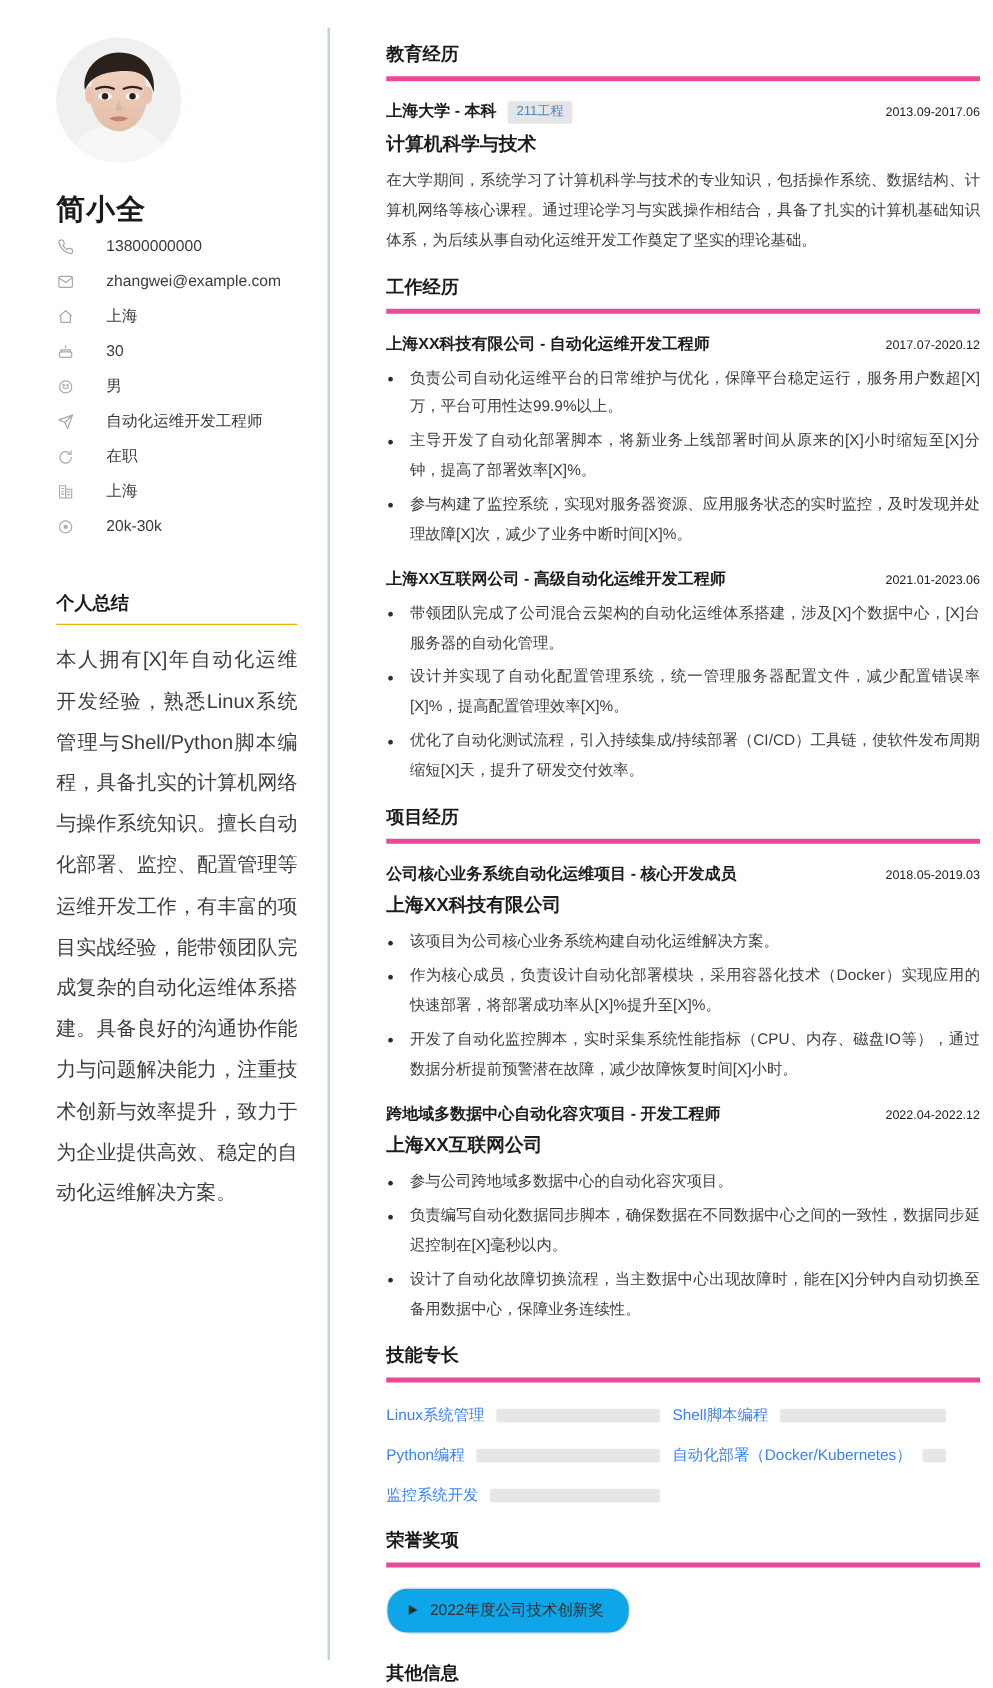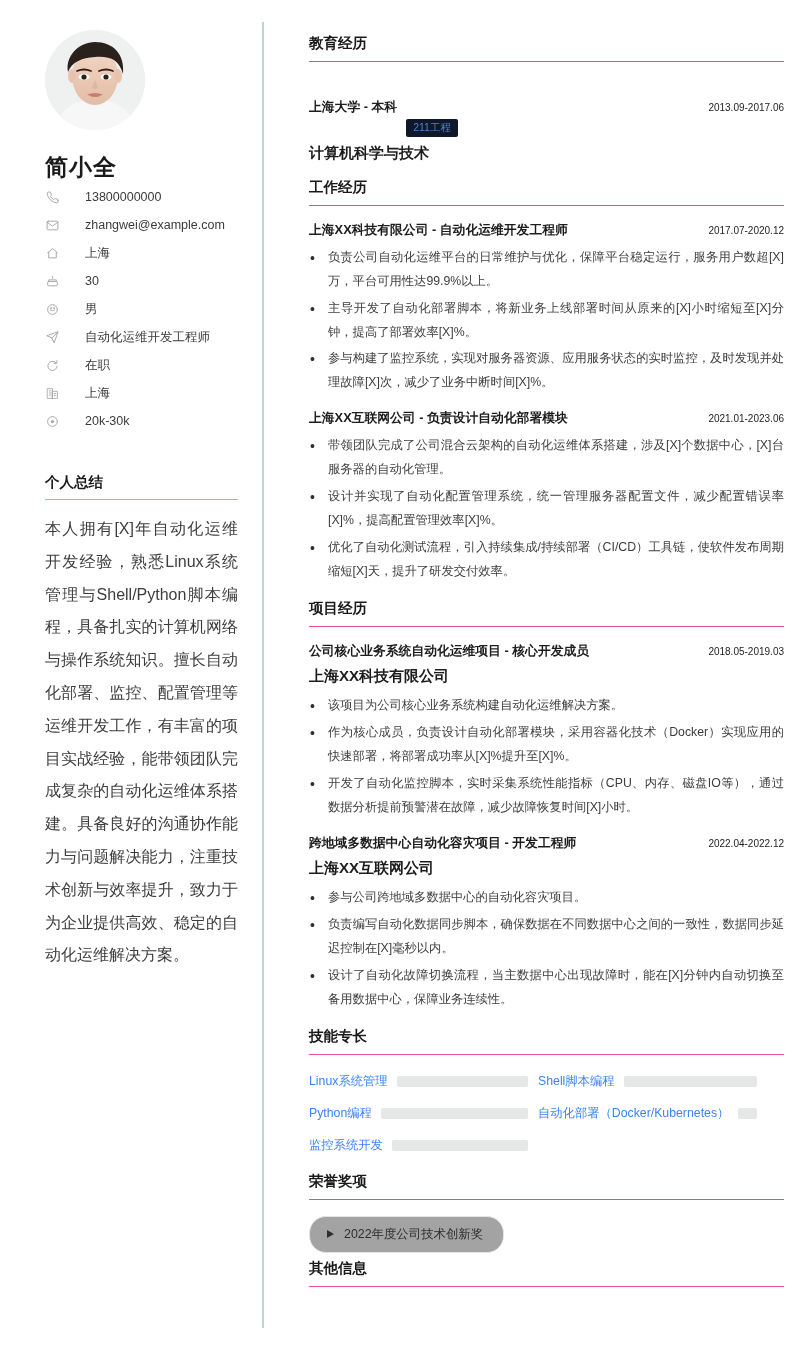--- a/index.html
+++ b/index.html
@@ -94,21 +94,21 @@
     flex: 1 1 auto;
     padding: 34px 10px 0 45px;
     overflow: hidden;
   }
   .section { margin-bottom: 6px; }
   .section-title {
     font-size: 14.5px;
     font-weight: bold;
     color: #1a1a1a;
     padding-bottom: 8px;
-    border-bottom: 1px solid #ec4899;
+    border-bottom: 4px solid #ec4899;
     margin-bottom: 16px;
   }
   .entry { margin-bottom: 15px; }
   .entry-head {
     display: flex;
     align-items: baseline;
     justify-content: space-between;
     gap: 10px;
     margin-bottom: 7px;
   }
@@ -126,25 +126,24 @@
     font-weight: normal;
     color: #1d1d1d;
     white-space: nowrap;
     flex: 0 0 auto;
   }
   .badge {
     display: inline-block;
     font-size: 10.5px;
     font-weight: normal;
     color: #4b86c8;
-    background: #0f172a;
+    background: #e5e5e5;
     padding: 2px 7px 3px 7px;
     border-radius: 2px;
     line-height: 1.2;
-    margin-top: 41px;
   }
   .entry-sub {
     font-size: 15px;
     font-weight: bold;
     color: #1d1d1d;
     margin-bottom: 8px;
   }
   .entry-desc {
     font-size: 12.3px;
     line-height: 1.95;
@@ -207,21 +206,22 @@
   
   .award-chip {
     display: inline-flex;
     align-items: center;
     gap: 10px;
     border: 1px solid #e4e4e4;
     border-radius: 17px;
     padding: 9px 20px 9px 17px;
     font-size: 12.4px;
     color: #2e2e2e;
-    background: #a3a3a3;
+    background: #0ea5e9;
+    margin-bottom: 16px;
   }
   .tri {
     width: 0; height: 0;
     border-left: 7px solid #2e2e2e;
     border-top: 4.5px solid transparent;
     border-bottom: 4.5px solid transparent;
   }
 </style>
 </head>
 <body>
@@ -361,41 +361,42 @@
       <div class="section-title">教育经历</div>
       <div class="entry">
         <div class="entry-head">
           <div class="entry-title">
             <span>上海大学 - 本科</span>
             <span class="badge">211工程</span>
           </div>
           <div class="entry-date">2013.09-2017.06</div>
         </div>
         <div class="entry-sub">计算机科学与技术</div>
+        <div class="entry-desc">在大学期间，系统学习了计算机科学与技术的专业知识，包括操作系统、数据结构、计算机网络等核心课程。通过理论学习与实践操作相结合，具备了扎实的计算机基础知识体系，为后续从事自动化运维开发工作奠定了坚实的理论基础。</div>
       </div>
     </section>
 
     <section class="section">
       <div class="section-title">工作经历</div>
 
       <div class="entry">
         <div class="entry-head">
           <div class="entry-title">上海XX科技有限公司 - 自动化运维开发工程师</div>
           <div class="entry-date">2017.07-2020.12</div>
         </div>
         <ul class="bullets">
           <li>负责公司自动化运维平台的日常维护与优化，保障平台稳定运行，服务用户数超[X]万，平台可用性达99.9%以上。</li>
           <li>主导开发了自动化部署脚本，将新业务上线部署时间从原来的[X]小时缩短至[X]分钟，提高了部署效率[X]%。</li>
           <li>参与构建了监控系统，实现对服务器资源、应用服务状态的实时监控，及时发现并处理故障[X]次，减少了业务中断时间[X]%。</li>
         </ul>
       </div>
 
       <div class="entry">
         <div class="entry-head">
-          <div class="entry-title">上海XX互联网公司 - 负责设计自动化部署模块</div>
+          <div class="entry-title">上海XX互联网公司 - 高级自动化运维开发工程师</div>
           <div class="entry-date">2021.01-2023.06</div>
         </div>
         <ul class="bullets">
           <li>带领团队完成了公司混合云架构的自动化运维体系搭建，涉及[X]个数据中心，[X]台服务器的自动化管理。</li>
           <li>设计并实现了自动化配置管理系统，统一管理服务器配置文件，减少配置错误率[X]%，提高配置管理效率[X]%。</li>
           <li>优化了自动化测试流程，引入持续集成/持续部署（CI/CD）工具链，使软件发布周期缩短[X]天，提升了研发交付效率。</li>
         </ul>
       </div>
     </section>
 

